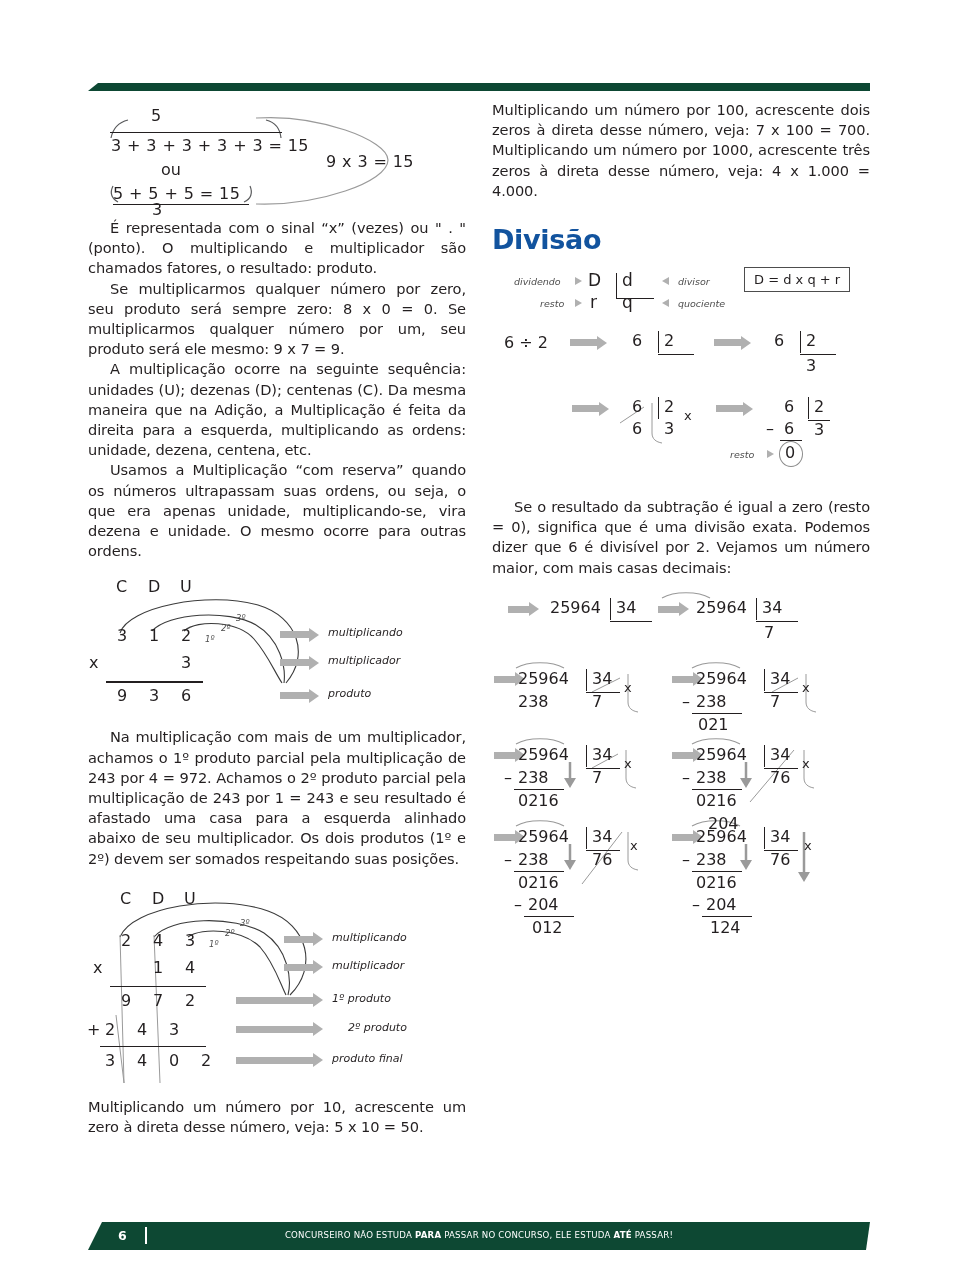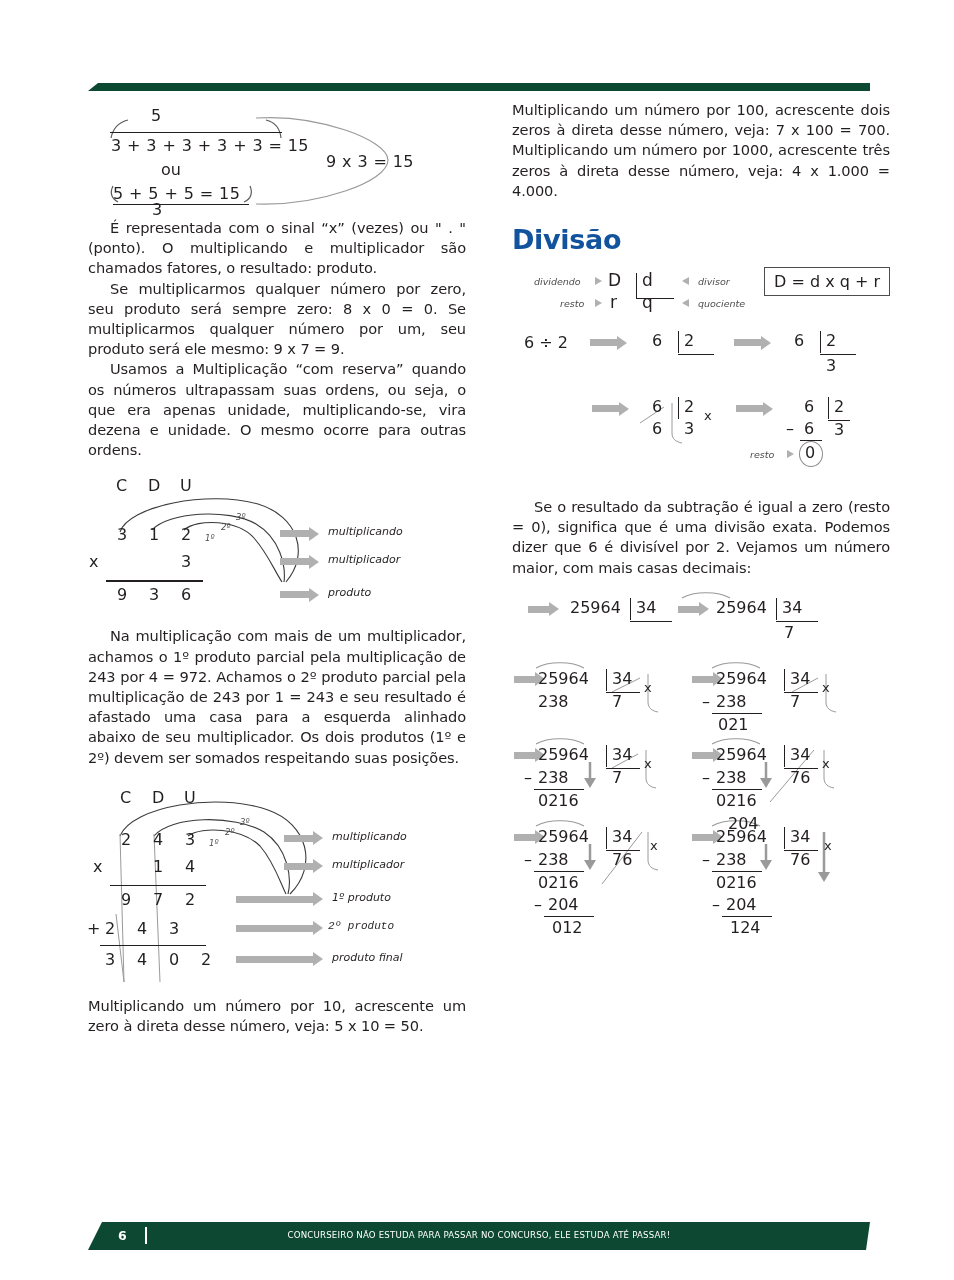--- a/index.html
+++ b/index.html
@@ -16,21 +16,21 @@
   
   .top-rule {
     position:absolute; left:88px; top:83px; width:782px; height:8px;
     background:#0d4833;
     clip-path: polygon(10px 0, 100% 0, 100% 100%, 0 100%);
   }
 
   
   .col { position:absolute; top:100px; width:378px; }
   .col-left  { left:88px; }
-  .col-right { left:512px; }
+  .col-right { left:492px; }
 
   p.body {
     margin:0 0 0 0;
     font-size:14.6px;
     line-height:20.2px;
     text-align:justify;
     text-indent:22px;
     letter-spacing:-0.1px;
   }
   p.body.noind { text-indent:0; }
@@ -67,21 +67,21 @@
     border-bottom:7px solid transparent;
   }
   .tri-s { position:absolute; width:0;height:0;
     border-left:7px solid #b0b0b0; border-top:4.5px solid transparent; border-bottom:4.5px solid transparent; }
   .tri-s.left { border-left:none; border-right:7px solid #b0b0b0; }
 
   svg.ov { position:absolute; left:0; top:0; overflow:visible; }
 
   .boxform {
     position:absolute; border:1.4px solid #4d4d4d;
-    font-size:16px; padding:4px 9px; color:#231f20; white-space:nowrap;
+    font-size:13px; padding:4px 9px; color:#231f20; white-space:nowrap;
   }
 
   .circ { position:absolute; border:1.3px solid #8c8c8c; border-radius:50%;
           width:22px; height:24px; }
 
   
   .footer {
     position:absolute; left:88px; top:1222px; width:782px; height:28px;
     background:#0d4833;
     clip-path: polygon(14px 0, 100% 0, calc(100% - 4px) 100%, 0 100%);
@@ -90,21 +90,21 @@
     position:absolute; left:30px; top:6px; color:#ffffff;
     font-size:12.5px; font-weight:bold;
   }
   .footer .bar {
     position:absolute; left:57px; top:5px; width:1.5px; height:17px; background:#ffffff;
   }
   .footer .ftxt {
     position:absolute; left:0; right:0; top:8px; text-align:center;
     color:#ffffff; font-size:8.6px; letter-spacing:0.2px;
   }
-  .footer .ftxt b { font-weight:normal;margin-top:42px; }
+  .footer .ftxt b { font-weight:bold;margin-top:42px; }
 </style>
 </head>
 <body>
 
 <div class="page">
 
   <div class="top-rule"></div>
 
   <div class="col col-left">
 
@@ -121,20 +121,21 @@
       <span class="t num" style="left:23px; top:36px; font-size:16px; letter-spacing:0.4px;">3 + 3 + 3 + 3 + 3 = 15</span>
       <span class="t num" style="left:73px; top:60px; font-size:16px;">ou</span>
       <span class="t num" style="left:25px; top:84px; font-size:16px; letter-spacing:0.4px;">5 + 5 + 5 = 15</span>
       <div class="rule" style="left:25px; top:104px; width:136px;"></div>
       <span class="t num" style="left:64px; top:100px; font-size:16px;">3</span>
       <span class="t num" style="left:238px; top:52px; font-size:16px; letter-spacing:0.4px;">9 x 3 = 15</span>
     </div>
 
     <p class="body">É representada com o sinal “x” (vezes) ou " . " (ponto). O multiplicando e multiplicador são chamados fatores, o resultado: produto.</p>
     <p class="body">Se multiplicarmos qualquer número por zero, seu produto será sempre zero: 8 x 0 = 0. Se multiplicarmos qualquer número por um, seu produto será ele mesmo: 9 x 7 = 9.</p>
+    <p class="body">A multiplicação ocorre na seguinte sequência: unidades (U); dezenas (D); centenas (C). Da mesma maneira que na Adição, a Multiplicação é feita da direita para a esquerda, multiplicando as ordens: unidade, dezena, centena, etc.</p>
     <p class="body">Usamos a Multiplicação “com reserva” quando os números ultrapassam suas ordens, ou seja, o que era apenas unidade, multiplicando-se, vira dezena e unidade. O mesmo ocorre para outras ordens.</p>
 
     <div class="fig" style="height:140px; margin-top:14px;">
       <svg class="ov" width="378" height="140">
         <path d="M 32 58 C 40 32 120 16 170 30 C 210 42 222 80 198 108" fill="none" stroke="#3b3b3b" stroke-width="1.1"></path>
         <path d="M 64 56 C 80 38 140 34 168 50 C 192 64 198 92 196 108" fill="none" stroke="#3b3b3b" stroke-width="1.1"></path>
         <path d="M 96 56 C 110 44 150 46 166 64 C 180 80 186 96 194 108" fill="none" stroke="#3b3b3b" stroke-width="1.1"></path>
       </svg>
       <span class="t num" style="left:28px; top:2px;">C</span>
       <span class="t num" style="left:60px; top:2px;">D</span>
@@ -210,21 +211,21 @@
       <span class="t num" style="left:81px; top:164px;">0</span>
       <span class="t num" style="left:113px; top:164px;">2</span>
 
       <div class="garrow" style="left:196px; top:49px; width:30px;"></div>
       <span class="t lbl-it" style="left:244px; top:44px;">multiplicando</span>
       <div class="garrow" style="left:196px; top:77px; width:30px;"></div>
       <span class="t lbl-it" style="left:244px; top:72px;">multiplicador</span>
       <div class="garrow" style="left:148px; top:110px; width:78px;"></div>
       <span class="t lbl-it" style="left:244px; top:105px;">1º produto</span>
       <div class="garrow" style="left:148px; top:139px; width:78px;"></div>
-      <span class="t lbl-it" style="left:240px; top:134px;font-family:Liberation Mono, monospace;">2º produto</span>
+      <span class="t lbl-it" style="left:260px; top:134px;">2º produto</span>
       <div class="garrow" style="left:148px; top:170px; width:78px;"></div>
       <span class="t lbl-it" style="left:244px; top:165px;">produto final</span>
     </div>
 
     <p class="body noind" style="margin-top:10px;">Multiplicando um número por 10, acrescente um zero à direta desse número, veja: 5 x 10 = 50.</p>
   </div>
 
   <div class="col col-right">
 
     <p class="body noind">Multiplicando um número por 100, acrescente dois zeros à direta desse número, veja: 7 x 100 = 700. Multiplicando um número por 1000, acrescente três zeros à direta desse número, veja: 4 x 1.000 = 4.000.</p>

